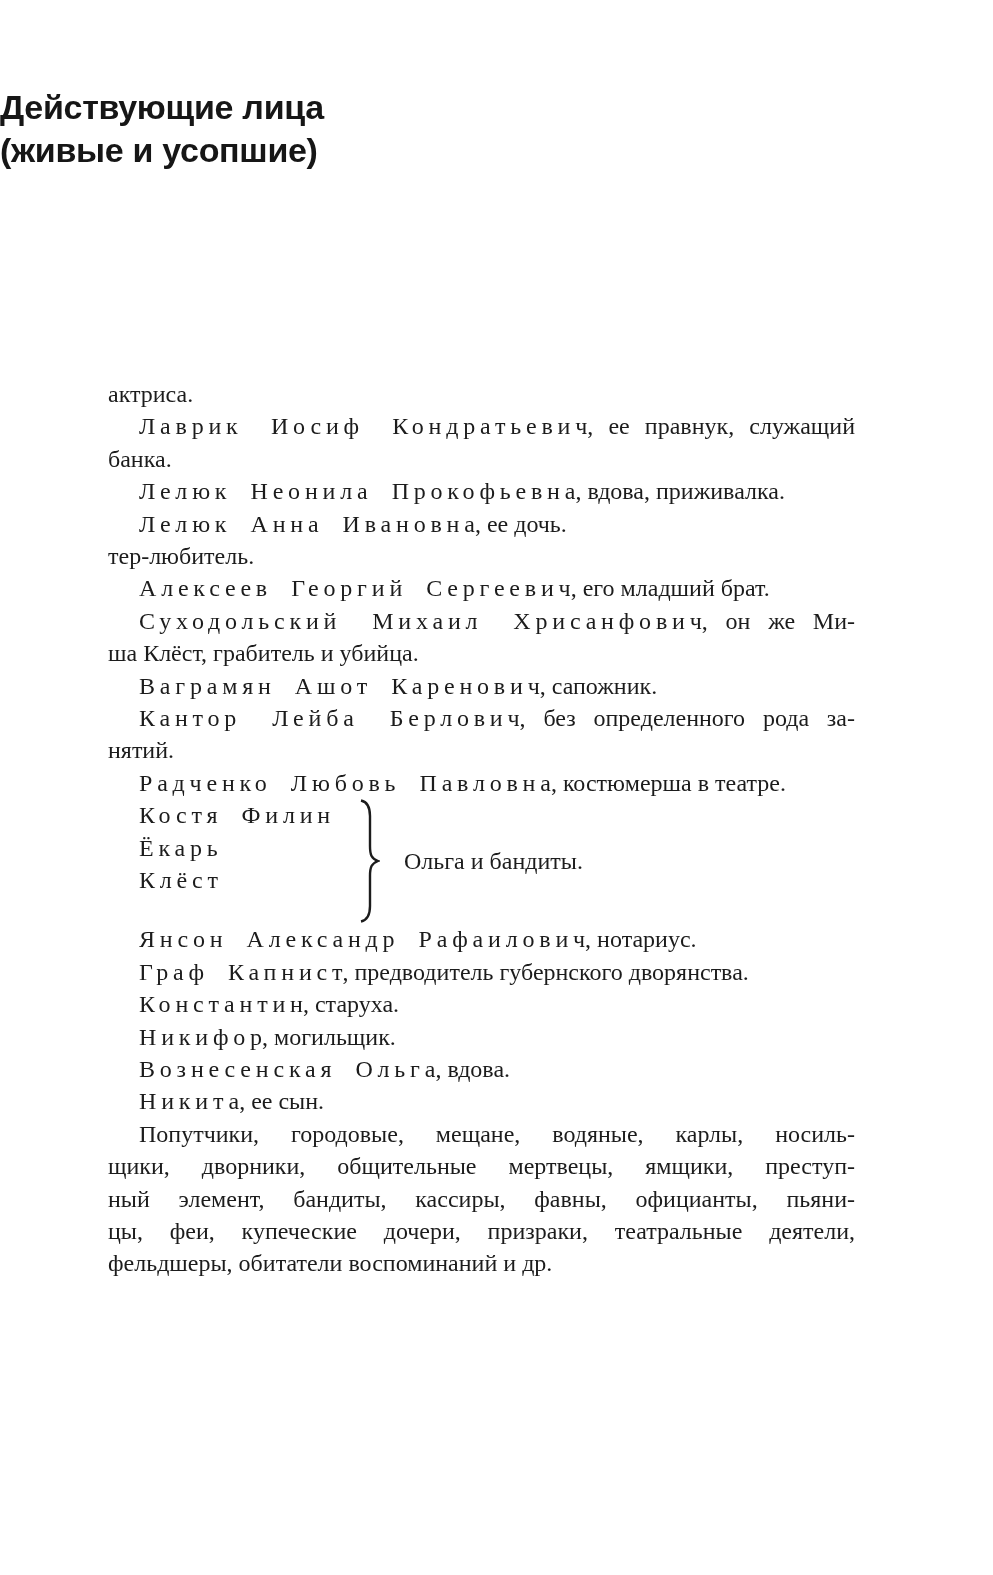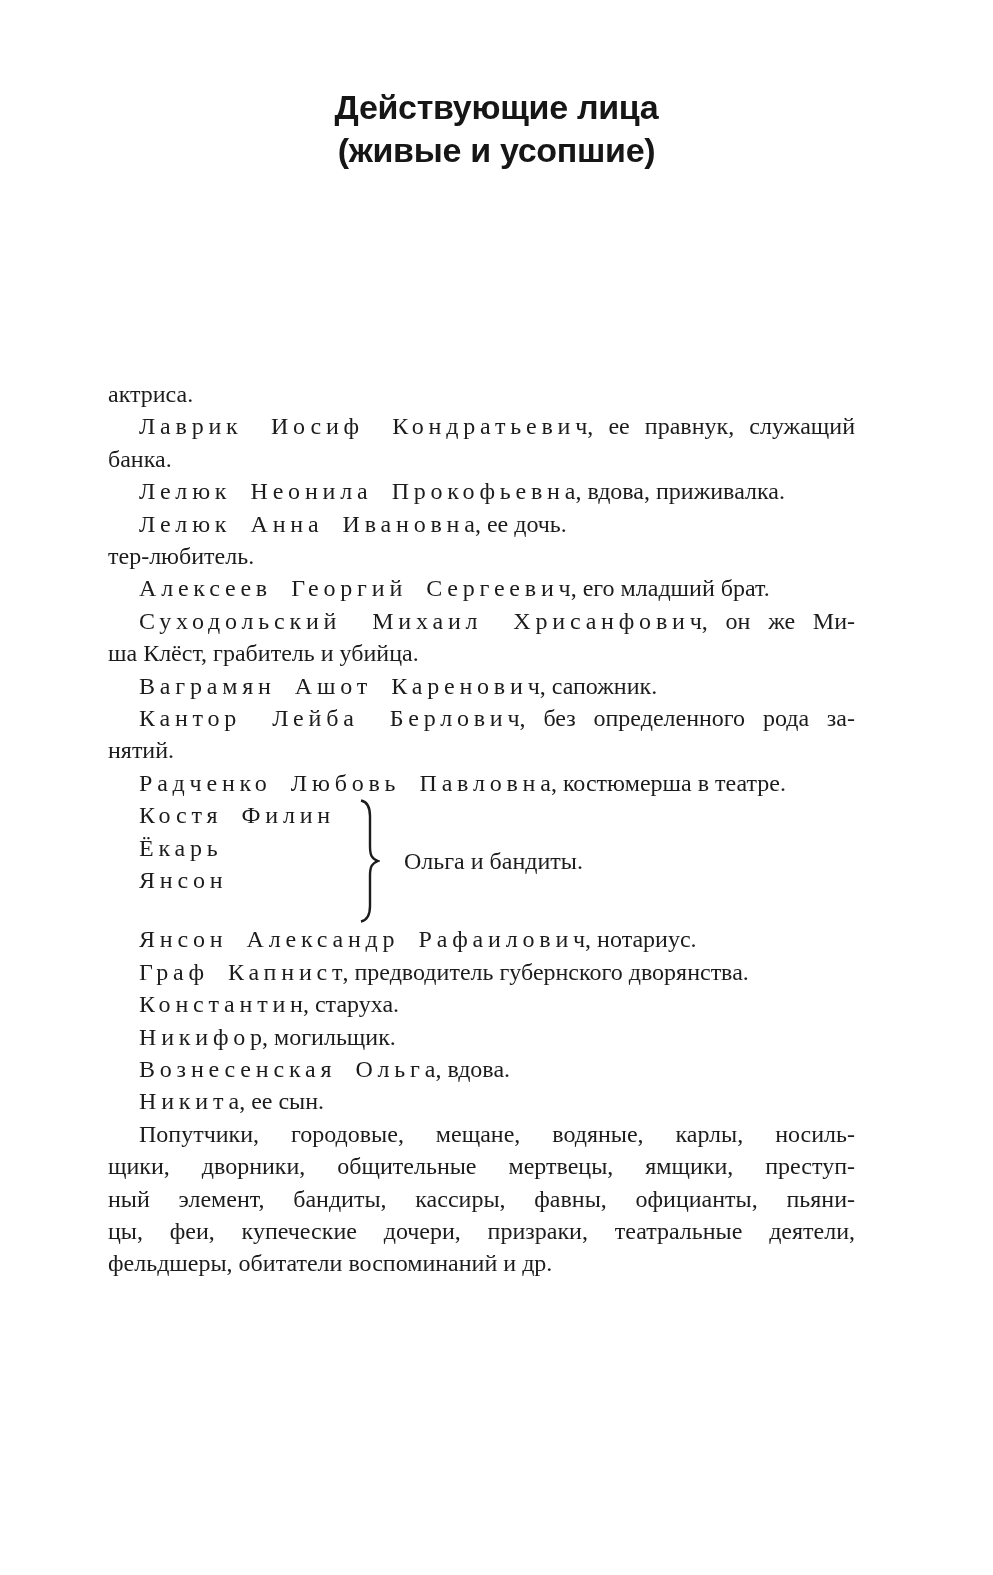--- a/index.html
+++ b/index.html
@@ -9,21 +9,21 @@
     height: 1575px;
     background: #ffffff;
     overflow: hidden;
     color: #1c1c1c;
   }
   .title {
     position: absolute;
     top: 86px;
     left: 0;
     right: 0;
-    text-align: center;
+    text-align: left;
     font-family: "Liberation Sans", sans-serif;
     font-weight: bold;
     font-size: 34px;
     line-height: 43px;
     letter-spacing: -0.3px;
     color: #161616;
   }
   .text-block {
     position: absolute;
     top: 378px;
@@ -90,21 +90,21 @@
         <div class="line indent"><span class="sp">Ваграмян Ашот Каренович</span><span class="reg">, сапожник.</span></div>
         <div class="line indent fill"><span class="sp">Кантор Лейба Берлович</span><span class="reg">, без определенного рода за-</span></div>
         <div class="line"><span class="reg">нятий.</span></div>
         <div class="line indent"><span class="sp">Радченко Любовь Павловна</span><span class="reg">, костюмерша в театре.</span></div>
       </div>
 
     <div class="bracket-group">
       <div class="bg-names" id="bg-names">
           <div class="line indent"><span class="sp">Костя Филин</span></div>
           <div class="line indent"><span class="sp">Ёкарь</span></div>
-          <div class="line indent"><span class="sp">Янсон</span></div>
+          <div class="line indent"><span class="sp">Клёст</span></div>
         </div>
       <svg class="brace" viewBox="0 0 22 124" aria-hidden="true">
         <path d="M3 1.5 C10 3 12 8.5 12 17 L12 47 C12 56 13.5 59.5 20 62 C13.5 64.5 12 68 12 77 L12 107 C12 115.5 10 121 3 122.5" fill="none" stroke="#1c1c1c" stroke-width="2.4"></path>
       </svg>
       <div class="bg-label">Ольга и бандиты.</div>
     </div>
 
     <div id="cast-after">
         <div class="line indent"><span class="sp">Янсон Александр Рафаилович</span><span class="reg">, нотариус.</span></div>
         <div class="line indent"><span class="sp">Граф Капнист</span><span class="reg">, предводитель губернского дворянства.</span></div>

